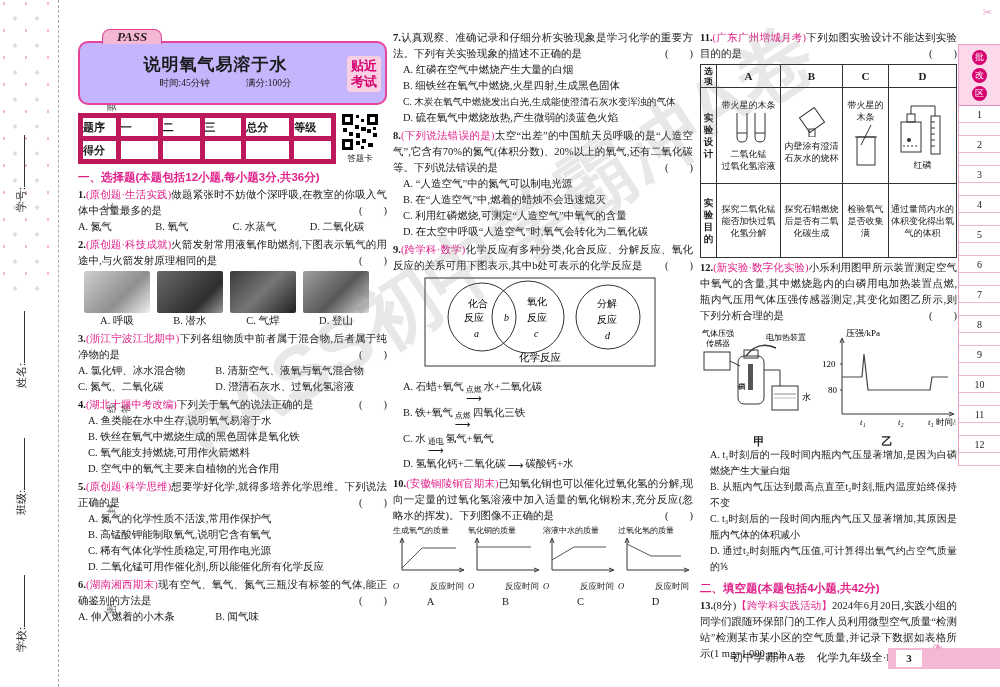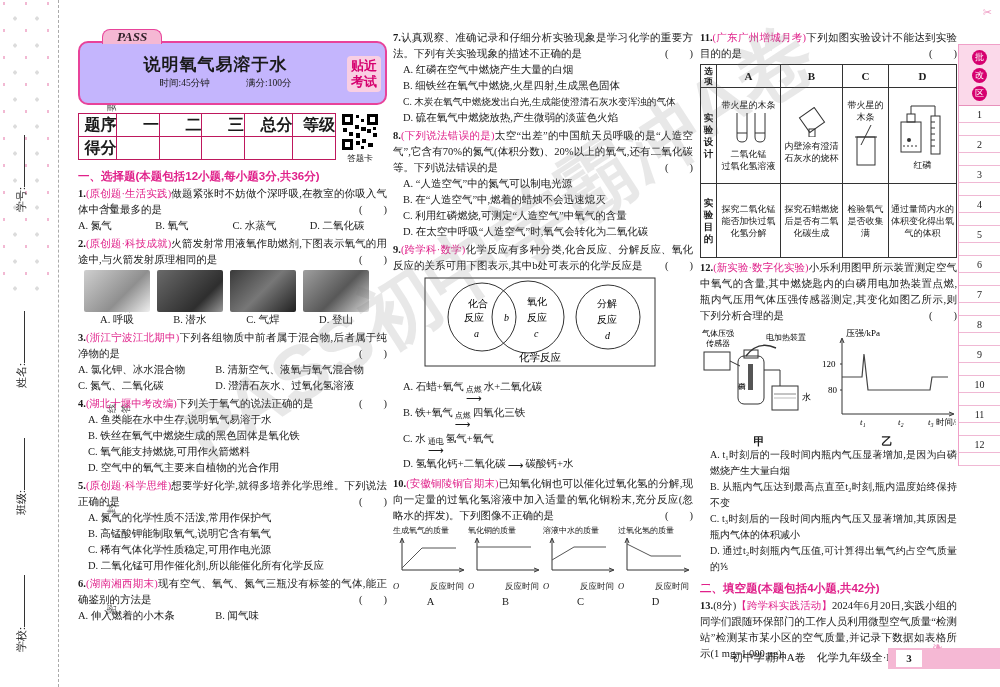--- a/index.html
+++ b/index.html
@@ -36,21 +36,21 @@
   .hmid { flex:1; text-align:center; }
   .htitle { font-size:17px; font-weight:bold; letter-spacing:1px; font-family:"Liberation Sans",sans-serif; }
   .hmeta { font-size:9.5px; margin-top:2px; }
   .hmeta span { margin:0 7px;padding-left:20px; }
   .hbadge { width:34px; background:#f9cfe3; border-radius:4px; color:#d6006f; font-weight:bold; font-size:13px;
     text-align:center; line-height:16px; padding:2px 0; margin-left:2px; font-family:"Liberation Sans",sans-serif;}
 
   
   .scorewrap { display:flex; margin-top:8px; align-items:flex-start; }
   table.score { border-collapse:collapse; width:258px; }
-  table.score td { border:1px solid #be185d; height:23px; text-align:right; font-size:16px; font-weight:bold; }
+  table.score td { border:5px solid #be185d; height:23px; text-align:left; font-size:11px; font-weight:bold; }
   .qrblk { margin-left:5px; text-align:center; font-size:8.5px; line-height:10px; }
 
   .sechdr { color:#e0218a; font-weight:bold; font-size:11.5px; margin-top:5px; font-family:"Liberation Sans",sans-serif; }
   .q { margin-top:2px; text-align:justify; }
   .qn { font-weight:bold; }
   .tag { color:#e0218a; }
   .paren { float:right; }
   .optrow { display:flex; }
   .optrow span { flex:1; }
   .optgrid { display:grid; grid-template-columns:1fr 1.25fr; }

